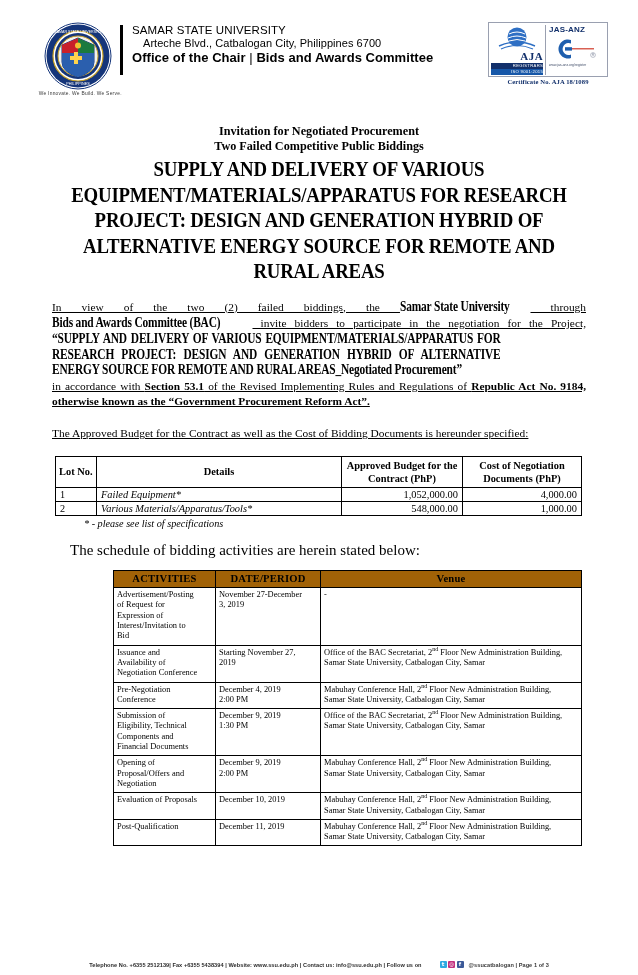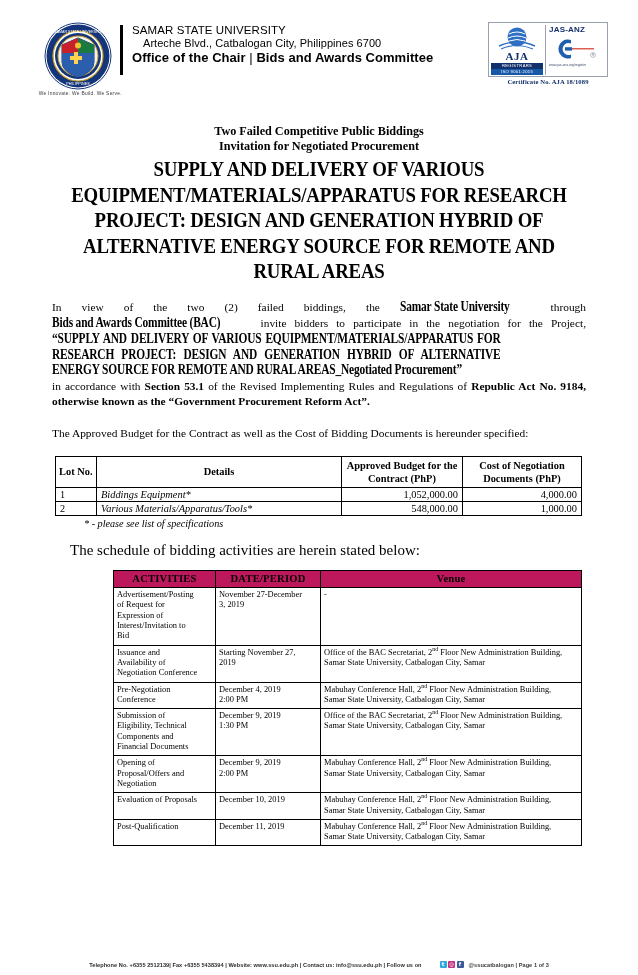--- a/index.html
+++ b/index.html
@@ -82,21 +82,21 @@
   }
   .cert-logos {
     display: flex;
     align-items: flex-start;
     justify-content: center;
     border: 1px solid #9aa0b0;
     padding: 2px 2px 1px 2px;
   }
   .aja-box {
     width: 54px;
-    text-align: center;
+    text-align: right;
     border-right: 1px solid #9aa0b0;
     padding-right: 2px;
   }
   .aja-globe { width: 40px; height: 26px; margin: 1px auto 0; }
   .aja-word {
     font-family: "Liberation Serif", serif;
     font-size: 11px;
     font-weight: bold;
     color: #12306b;
     letter-spacing: .5px;
@@ -173,20 +173,21 @@
     transform-origin: center top;
     white-space: pre-line;
   }
 
   
   .para {
     margin: 14px 52px 0 52px;
     font-size: 11.4px;
     line-height: 15.4px;
     text-align: justify;
+    text-decoration: underline;
   }
   .bold { font-weight: bold; }
   .big-cond {
     font-weight: bold;
     font-size: 13.6px;
     display: inline-block;
     transform: scaleX(0.84);
     transform-origin: left center;
     letter-spacing: -0.2px;
   }
@@ -237,21 +238,21 @@
     font-size: 8.4px;
     table-layout: fixed;
   }
   .t2 th, .t2 td {
     border: 1px solid #000;
     vertical-align: top;
     padding: 2px 17px 3px 3px;
     line-height: 10.3px;
   }
   .t2 thead th {
-    background: #be185d;
+    background: #a16207;
     text-align: center;
     font-weight: bold;
     font-size: 10.6px;
     font-family: "Liberation Serif", serif;
     letter-spacing: .2px;
     padding: 1px 3px 2px 3px;
     line-height: 13px;
     vertical-align: middle;
   }
   .t2 .c-act { width: 95px; }
@@ -371,22 +372,22 @@
             </svg>
           </div>
           <div class="jas-sub">www.jas-anz.org/register</div>
         </div>
       </div>
       <div class="cert-no">Certificate No. AJA 18/1089</div>
     </div>
   </div>
 
   <div class="title-block">
+    <div class="subtitle">Invitation for Negotiated Procurement</div>
     <div class="subtitle">Two Failed Competitive Public Biddings</div>
-    <div class="subtitle">Invitation for Negotiated Procurement</div>
     <div class="maintitle">SUPPLY AND DELIVERY OF VARIOUS EQUIPMENT/MATERIALS/APPARATUS FOR RESEARCH PROJECT: DESIGN AND GENERATION HYBRID OF ALTERNATIVE ENERGY SOURCE FOR REMOTE AND RURAL AREAS</div>
   </div>
 
   <div class="para">
     <span>In view of the two (2) failed biddings, the </span><span class="big-cond">Samar State University</span><span> through </span><span class="big-cond">Bids and Awards Committee (BAC)</span><span> invite bidders to participate in the negotiation for the Project, </span><span class="big-cond">“SUPPLY AND DELIVERY OF VARIOUS EQUIPMENT/MATERIALS/APPARATUS FOR RESEARCH PROJECT: DESIGN AND GENERATION HYBRID OF ALTERNATIVE ENERGY SOURCE FOR REMOTE AND RURAL AREAS_Negotiated Procurement”</span><span> in accordance with </span><span class="bold">Section 53.1</span><span> of the Revised Implementing Rules and Regulations of </span><span class="bold">Republic Act No. 9184, otherwise known as the “Government Procurement Reform Act”.</span>
   </div>
 
   <div class="para para2">The Approved Budget for the Contract as well as the Cost of Bidding Documents is hereunder specified:</div>
 
   <table class="t1">
@@ -394,21 +395,21 @@
       <tr>
         <th class="c-lot">Lot No.</th>
         <th class="c-det">Details</th>
         <th class="c-abc">Approved Budget for the Contract (PhP)</th>
         <th class="c-cost">Cost of Negotiation Documents (PhP)</th>
       </tr>
     </thead>
     <tbody>
       <tr>
         <td class="lot">1</td>
-        <td class="det">Biddings Equipment*</td>
+        <td class="det">Failed Equipment*</td>
         <td class="num">1,052,000.00</td>
         <td class="num">4,000.00</td>
       </tr>
       <tr>
         <td class="lot">2</td>
         <td class="det">Various Materials/Apparatus/Tools*</td>
         <td class="num">548,000.00</td>
         <td class="num">1,000.00</td>
       </tr>
     </tbody>

